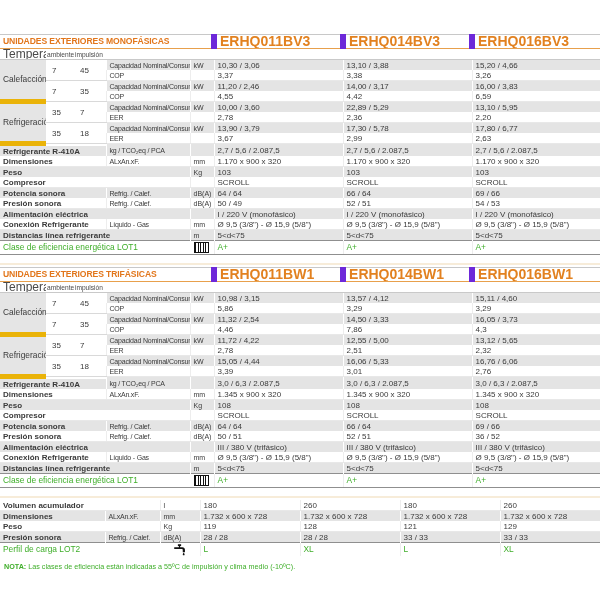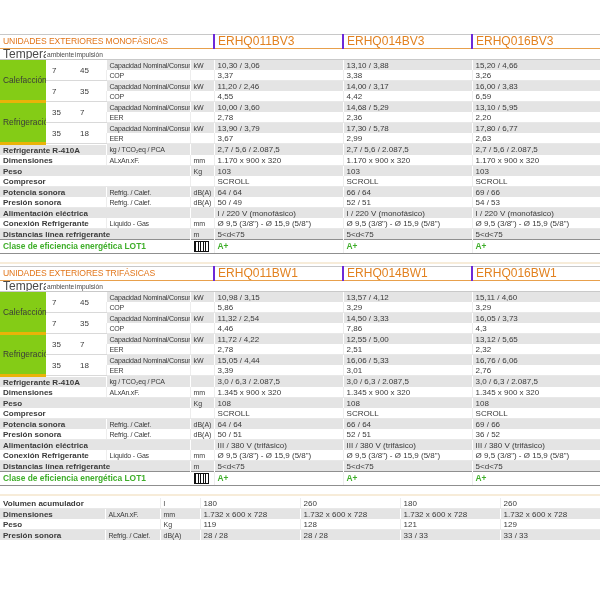--- a/index.html
+++ b/index.html
@@ -8,41 +8,41 @@
     font-family:"Liberation Sans","DejaVu Sans",sans-serif;
     color:#3a3a3a;padding-top:34px;box-sizing:border-box;overflow:hidden;
   }
   table{border-collapse:collapse;width:600px;table-layout:fixed;}
   td{
     font-size:8px;line-height:9px;height:10px;padding:0 3px;
     overflow:hidden;white-space:nowrap;vertical-align:middle;
   }
   tr.head td{
     border-top:1px solid #c8c8c8;border-bottom:1px solid #e8a04c;
-    height:13px;font-weight:normal;
+    height:13px;font-weight:bold;
   }
   .sec-title{color:#e2761b;font-size:8.6px;letter-spacing:-0.1px;}
-  .model-h{color:#e2811f;font-size:12px;border-left:2px solid #6d28d9;}
+  .model-h{color:#e2811f;font-size:14px;border-left:6px solid #6d28d9;}
   tr.theader td{border-bottom:1px solid #c9c9c9;color:#4a4a4a;}
   .tlabel{font-size:12px;}
   .tsml{font-size:6.6px;color:#666;padding:0 1px;}
-  .glabel{font-size:8.4px;border-bottom:3px solid #eab308;background:#84cc16;}
+  .glabel{font-size:8.4px;border-bottom:5px solid #eab308;background:#e5e5e5;}
   .tval{font-size:8px;border-bottom:1px solid #d9d9d9;background:#fff;text-align:left;padding-left:6px;}
   .sub{font-size:7px;letter-spacing:-0.2px;}
   .unit{font-size:7px;}
   .sub,.unit,.val{border-left:1px solid #ededed;}
   .val{font-size:8px;}
   .shade{background:#e4e4e4;border-left-color:#ffffff;}
   tr.w td{border-bottom:1px solid #e8e8e8;}
   .rlabel{font-size:8px;font-weight:bold;}
   tr.lotrow td{
     border-top:1px solid #8f8f8f;border-bottom:1px solid #8f8f8f;height:13px;
   }
   tr.lotrow2 td{border-top:1px solid #8f8f8f;height:13px;}
-  .green{color:#3fae2a;font-weight:bold;font-size:8.4px;}
+  .green{color:#3fae2a;font-weight:normal;font-size:8.4px;}
   .energy-icon{
     display:inline-block;width:13px;height:9px;border:1px solid #111;
     background:repeating-linear-gradient(90deg,#111 0 1px,#fff 1px 2.6px);
     vertical-align:middle;
   }
   .icon-cell{text-align:center;padding:0;}
   .gap{height:8px;border-bottom:2px solid #f7ecd9;margin-bottom:2px;}
   .note{margin:6px 0 0 4px;font-size:7.2px;color:#3fae2a;line-height:9px;}
   .note-prefix{font-weight:bold;}
   .faucet{vertical-align:middle;}
@@ -109,21 +109,21 @@
             <td class="val">4,42</td>
             <td class="val">6,59</td>
           </tr>
           <tr>
             <td class="glabel" rowspan="4">Refrigeración</td>
             <td class="tval" rowspan="2">35</td>
             <td class="tval" rowspan="2">7</td>
             <td class="sub shade">Capacidad Nominal/Consumo</td>
             <td class="unit shade">kW</td>
             <td class="val shade">10,00 / 3,60</td>
-            <td class="val shade">14,68 / 5,29</td>
+            <td class="val shade">22,89 / 5,29</td>
             <td class="val shade">13,10 / 5,95</td>
           </tr>
           <tr class="w">
             <td class="sub">EER</td>
             <td class="unit"></td>
             <td class="val">2,78</td>
             <td class="val">2,36</td>
             <td class="val">2,20</td>
           </tr>
           <tr>
@@ -430,16 +430,29 @@
           </tr>
           <tr>
             <td class="rlabel shade">Presión sonora</td>
             <td class="sub shade">Refrig. / Calef.</td>
             <td class="unit shade">dB(A)</td>
             <td class="val shade">28 / 28</td>
             <td class="val shade">28 / 28</td>
             <td class="val shade">33 / 33</td>
             <td class="val shade">33 / 33</td>
           </tr>
+          <tr class="lotrow2">
+            <td class="green rlabel" colspan="2">Perfil de carga LOT2</td>
+            <td class="icon-cell"><svg class="faucet" width="13" height="12" viewBox="0 0 16 14">
+                <path fill="#111" d="M6 0h4v2.2H6z M7.2 2.2h1.6v1.3H7.2z M1.5 3.5h10c2 0 3.2 1.3 3.2 3.2v1h-2.7v-.8c0-.7-.5-1.2-1.2-1.2H1.5z M12 7.7h2.7v2H12z M13.35 10.4c.6.9.95 1.5.95 2.05a1.15 1.15 0 1 1-2.3 0c0-.55.35-1.15.95-2.05z"></path>
+              </svg></td>
+            <td class="val green">L</td>
+            <td class="val green">XL</td>
+            <td class="val green">L</td>
+            <td class="val green">XL</td>
+          </tr>
         </tbody>
       </table>
   </section>
+  <p class="note">
+    <span class="note-prefix">NOTA:</span><span> Las clases de eficiencia están indicadas a 55ºC de impulsión y clima medio (-10ºC).</span>
+  </p>
 </div>
 
 </body></html>

